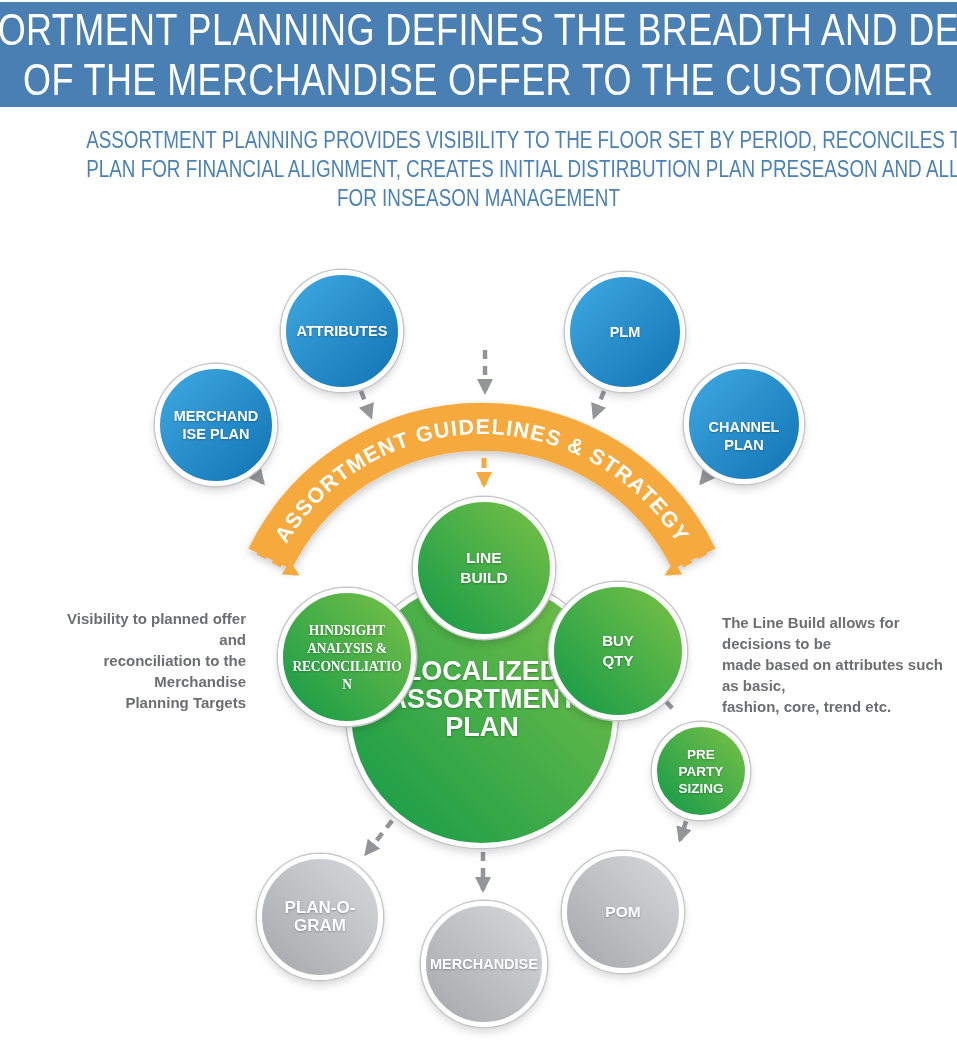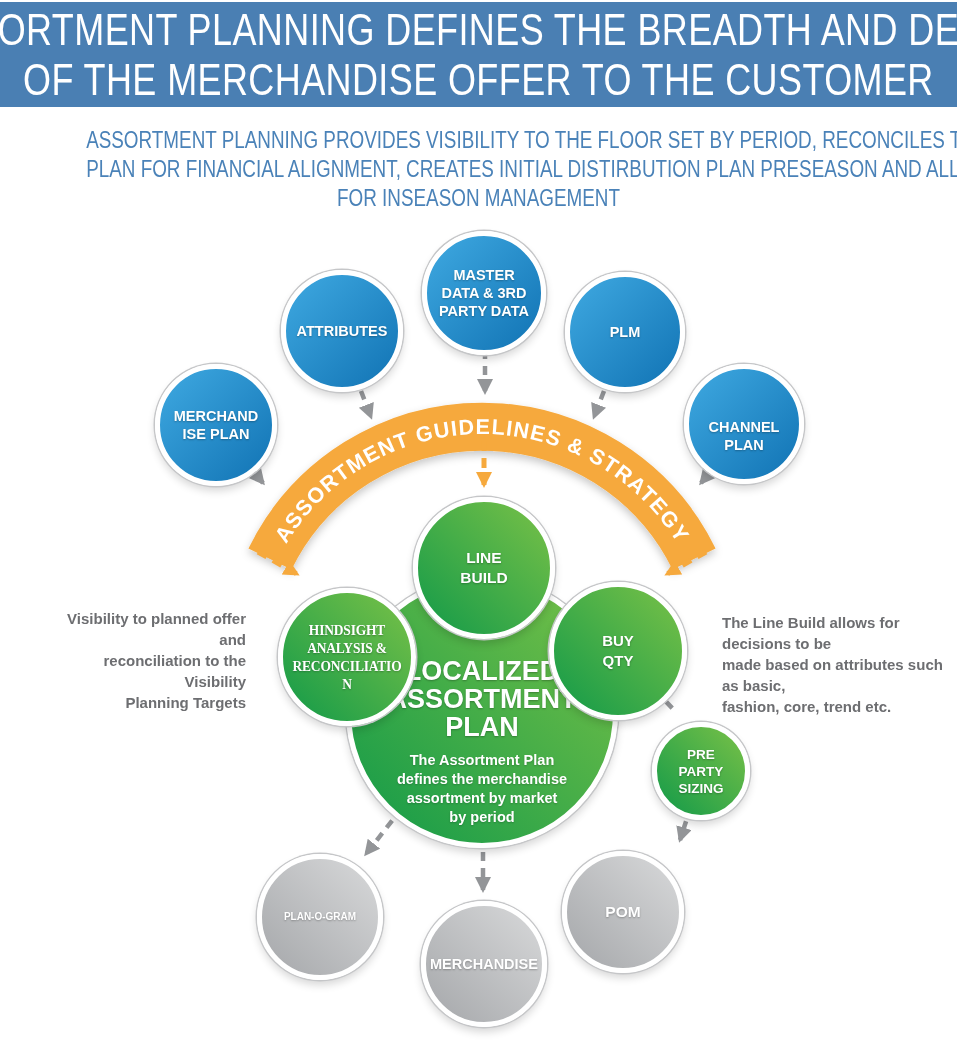--- a/index.html
+++ b/index.html
@@ -72,21 +72,21 @@
   .c-linebuild   { left:413px; top:497px; width:142px; height:142px; }
   .c-linebuild .clabel { width:64px; font-size:15.5px; line-height:20px; }
   .c-hindsight   { left:278px; top:588px; width:138px; height:138px;font-family:Liberation Serif, serif; }
   .c-hindsight .clabel { width:126px; transform:scaleX(0.93); letter-spacing:-0.2px; }
   .c-buyqty      { left:549px; top:582px; width:138px; height:138px; }
   .c-buyqty .clabel { width:50px; font-size:15px; line-height:20px; }
   .c-prepack     { left:652px; top:722px; width:98px; height:98px; }
   .c-prepack .clabel { width:76px; font-size:13.5px; line-height:17px; }
 
   .c-planogram   { left:257px; top:854px; width:126px; height:126px; }
-  .c-planogram .clabel { width:112px; font-size:10px; }
+  .c-planogram .clabel { width:112px; font-size:17px; }
   .c-allocation  { left:421px; top:901px; width:126px; height:126px; }
   .c-pom         { left:562px; top:851px; width:122px; height:122px; }
   .c-pom .clabel { font-size:15.5px; }
 
   
   .note { position:absolute; color:#6D6E71; font-size:15px; line-height:21px;font-weight:bold; }
   .note-left  { left:52px;  top:608px; width:194px; text-align:right; }
   .note-right { left:722px; top:612px; width:238px; text-align:left; }
 </style>
 </head>
@@ -148,38 +148,29 @@
         <line class="dash-o" x1="484" y1="441" x2="484" y2="485" marker-end="url(#ah-orange)"></line>
       </g>
     </svg>
 
     <div class="circle blue c-merchandise">
       <span class="clabel">MERCHANDISE PLAN</span>
     </div>
     <div class="circle blue c-attributes">
       <span class="clabel">ATTRIBUTES</span>
     </div>
-    <div class="circle blue c-master">
-      <span class="clabel">MASTER DATA &amp; 3RD PARTY DATA</span>
-    </div>
     <div class="circle blue c-plm">
       <span class="clabel">PLM</span>
     </div>
     <div class="circle blue c-channel">
       <span class="clabel">CHANNEL PLAN</span>
     </div>
 
     <div class="circle green c-localized">
       <div class="big-title">LOCALIZED ASSORTMENT PLAN</div>
-      <div class="big-body">
-        <div>The Assortment Plan</div>
-        <div>defines the merchandise</div>
-        <div>assortment by market</div>
-        <div>by period</div>
-      </div>
     </div>
 
     <div class="circle green c-linebuild">
       <span class="clabel">LINE BUILD</span>
     </div>
     <div class="circle green c-hindsight">
       <span class="clabel">HINDSIGHT ANALYSIS &amp; RECONCILIATION</span>
     </div>
     <div class="circle green c-buyqty">
       <span class="clabel">BUY QTY</span>
@@ -193,21 +184,21 @@
     </div>
     <div class="circle grayc c-allocation">
       <span class="clabel">MERCHANDISE</span>
     </div>
     <div class="circle grayc c-pom">
       <span class="clabel">POM</span>
     </div>
 
     <div class="note note-left">
       <div>Visibility to planned offer and</div>
-      <div>reconciliation to the Visibility</div>
+      <div>reconciliation to the Merchandise</div>
       <div>Planning Targets</div>
     </div>
     <div class="note note-right">
       <div>The Line Build allows for decisions to be</div>
       <div>made based on attributes such as basic,</div>
       <div>fashion, core, trend etc.</div>
     </div>
 
   </div>
 </div>

